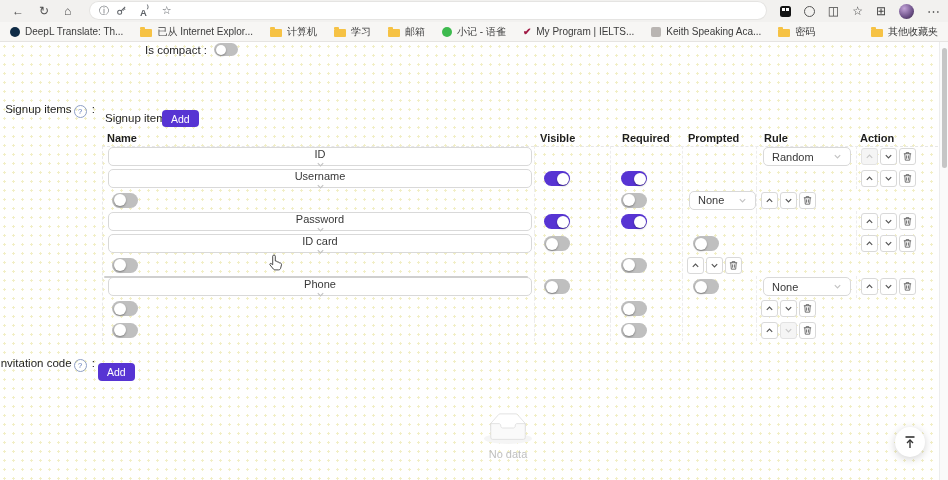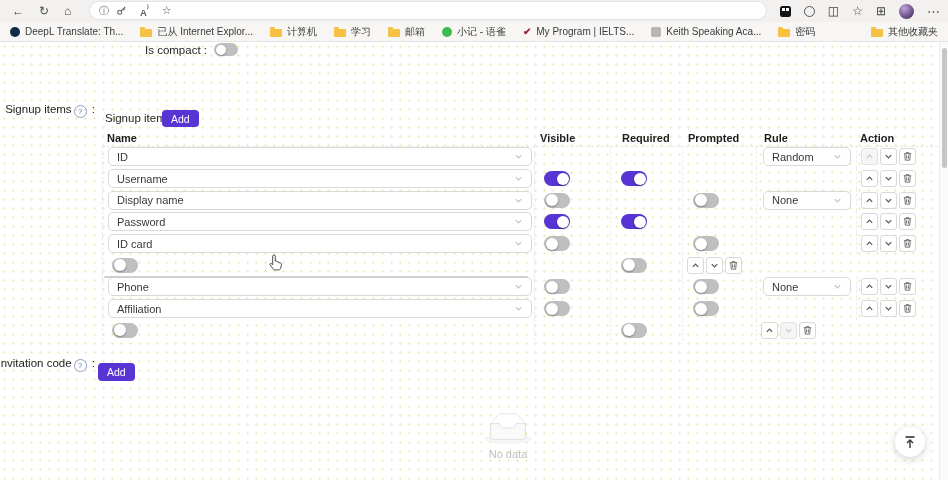--- a/index.html
+++ b/index.html
@@ -61,21 +61,21 @@
   .tgrid{display:grid;grid-template-columns:432px 76px 72px 74px 100px 82px;}
   .thead{position:absolute;left:102px;top:87px;width:836px;height:17px;border-bottom:1px dashed #e7e7e7;}
   .thead .hcell{font-size:11px;font-weight:bold;color:#1d1d1d;display:flex;align-items:center;}
   .tbody{position:absolute;left:102px;top:104px;width:836px;border-left:1px dashed #e9e9e9;border-right:1px dashed #e9e9e9;}
   .trow{height:21.7px;}
   .cell{display:flex;align-items:center;border-right:1px dashed #ededed;}
   .cell:last-child{border-right:none;}
   .name-cell{padding-left:5px;}
   .select{height:19px;background:#fff;border:1px solid #d9d9d9;border-radius:5px;display:flex;align-items:center;
     justify-content:space-between;padding:0 8px;font-size:11px;color:#383838;box-sizing:border-box;cursor:pointer;}
-  .name-select{width:424px;}
+  .name-select{width:424px;flex-direction:column;}
   .rule-select{width:88px;margin-left:6px;align-items:center;}
   .chev{color:#c3c3c3;display:flex;}
   .switch{display:inline-block;width:26px;height:15px;border-radius:8px;position:relative;cursor:pointer;}
   .switch .knob{position:absolute;top:1.5px;width:12px;height:12px;border-radius:50%;background:#fff;box-shadow:0 1px 2px rgba(0,0,0,.35);}
   .switch.on{background:var(--primary);}  .switch.on .knob{right:1.5px;}
   .switch.off{background:var(--toggle-off);} .switch.off .knob{left:1.5px;}
   .visible-cell .switch{margin-left:9px;} .required-cell .switch{margin-left:10px;} .prompted-cell .switch{margin-left:10px;}
   .action-cell{padding-left:4px;gap:2px;border-right:none;}
   .abtn{width:17px;height:17px;border:1px solid #d9d9d9;border-radius:3px;background:#fff;color:#555;
     display:inline-flex;align-items:center;justify-content:center;padding:0;cursor:pointer;}
@@ -290,30 +290,20 @@
               </svg>
       </button>
       <button class="abtn del">
         <svg width="11" height="11" viewBox="0 0 12 12">
                 <path d="M2 3h8 M4.5 3V1.8h3V3 M3 3l.6 7h4.8L9 3 M5 4.8v3.6 M7 4.8v3.6" stroke="currentColor" fill="none" stroke-width="0.9"></path>
               </svg>
       </button>
     </div>
   </div>
         <div class="trow tgrid">
-    <div class="cell name-cell">
-      <div class="select name-select">
-        <span class="sel-text">Display name</span>
-        <span class="chev">
-          <svg width="9" height="9" viewBox="0 0 10 10">
-                  <polyline points="2,3.5 5,6.5 8,3.5" fill="none" stroke="currentColor" stroke-width="1.3"></polyline>
-                </svg>
-        </span>
-      </div>
-    </div>
     <div class="cell visible-cell">
             <span class="switch off">
               <span class="knob"></span>
             </span>
           </div>
     <div class="cell required-cell">
             <span class="switch" style="visibility: hidden;"></span>
           </div>
     <div class="cell prompted-cell">
             <span class="switch off">
@@ -530,30 +520,20 @@
               </svg>
       </button>
       <button class="abtn del">
         <svg width="11" height="11" viewBox="0 0 12 12">
                 <path d="M2 3h8 M4.5 3V1.8h3V3 M3 3l.6 7h4.8L9 3 M5 4.8v3.6 M7 4.8v3.6" stroke="currentColor" fill="none" stroke-width="0.9"></path>
               </svg>
       </button>
     </div>
   </div>
         <div class="trow tgrid">
-    <div class="cell name-cell">
-      <div class="select name-select">
-        <span class="sel-text">Affiliation</span>
-        <span class="chev">
-          <svg width="9" height="9" viewBox="0 0 10 10">
-                  <polyline points="2,3.5 5,6.5 8,3.5" fill="none" stroke="currentColor" stroke-width="1.3"></polyline>
-                </svg>
-        </span>
-      </div>
-    </div>
     <div class="cell visible-cell">
             <span class="switch off">
               <span class="knob"></span>
             </span>
           </div>
     <div class="cell required-cell">
             <span class="switch" style="visibility: hidden;"></span>
           </div>
     <div class="cell prompted-cell">
             <span class="switch off">

